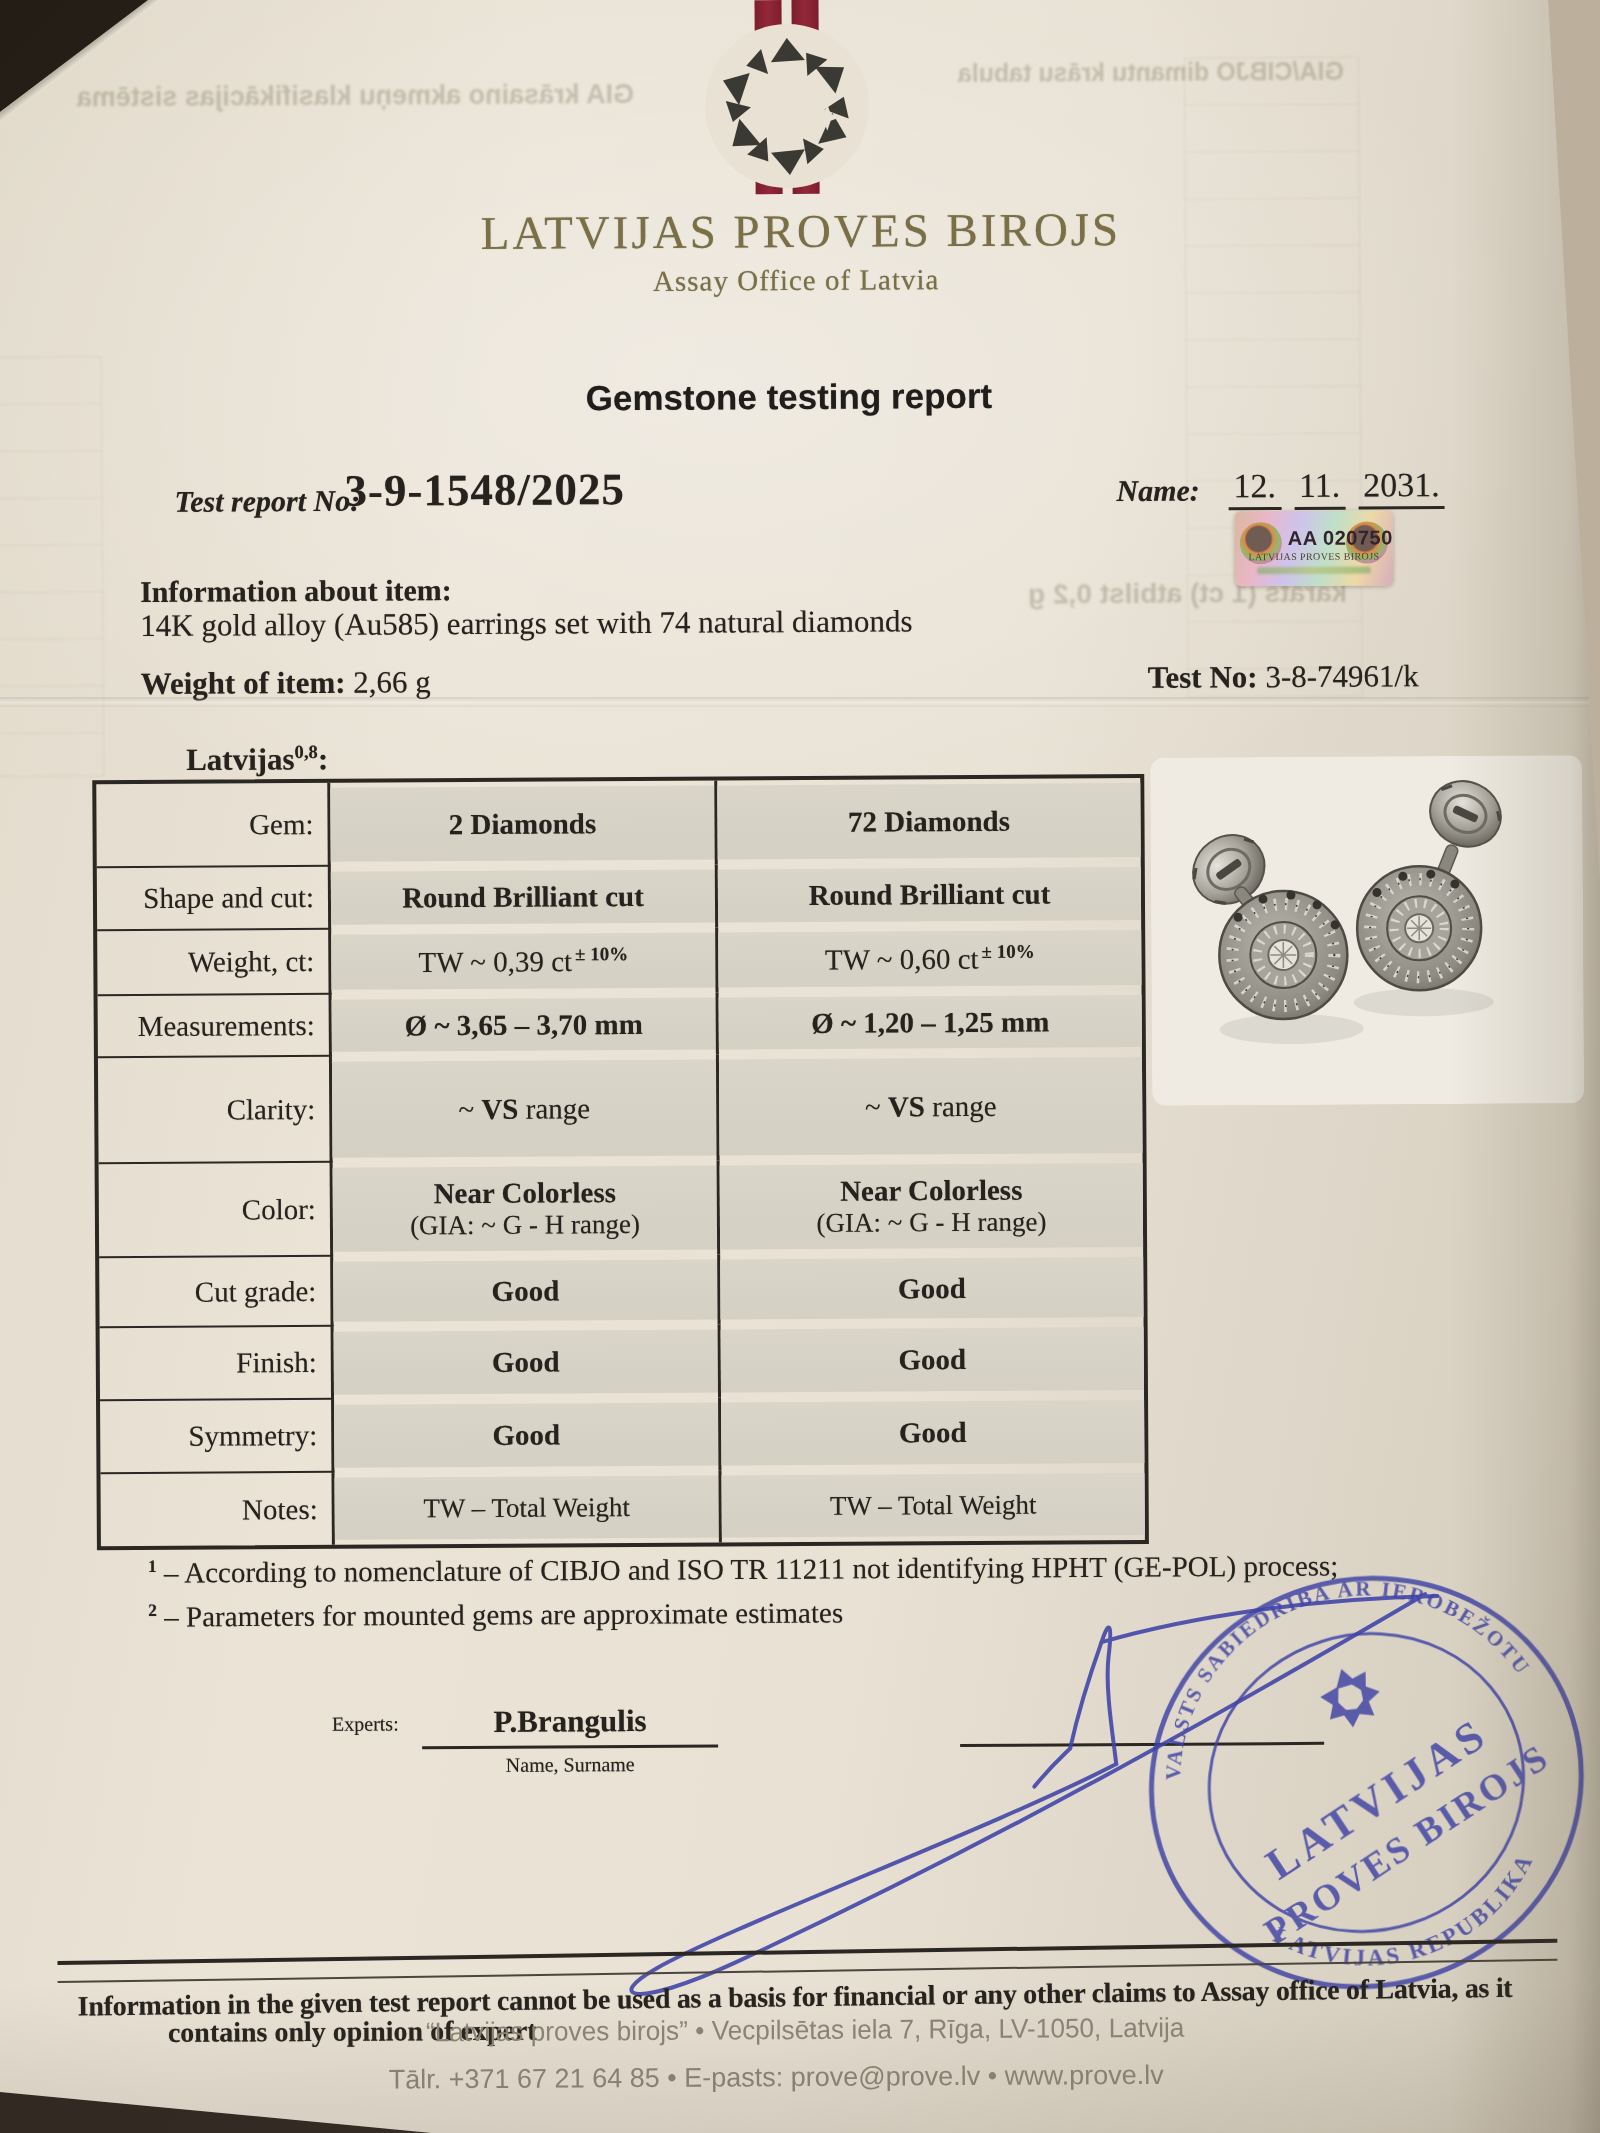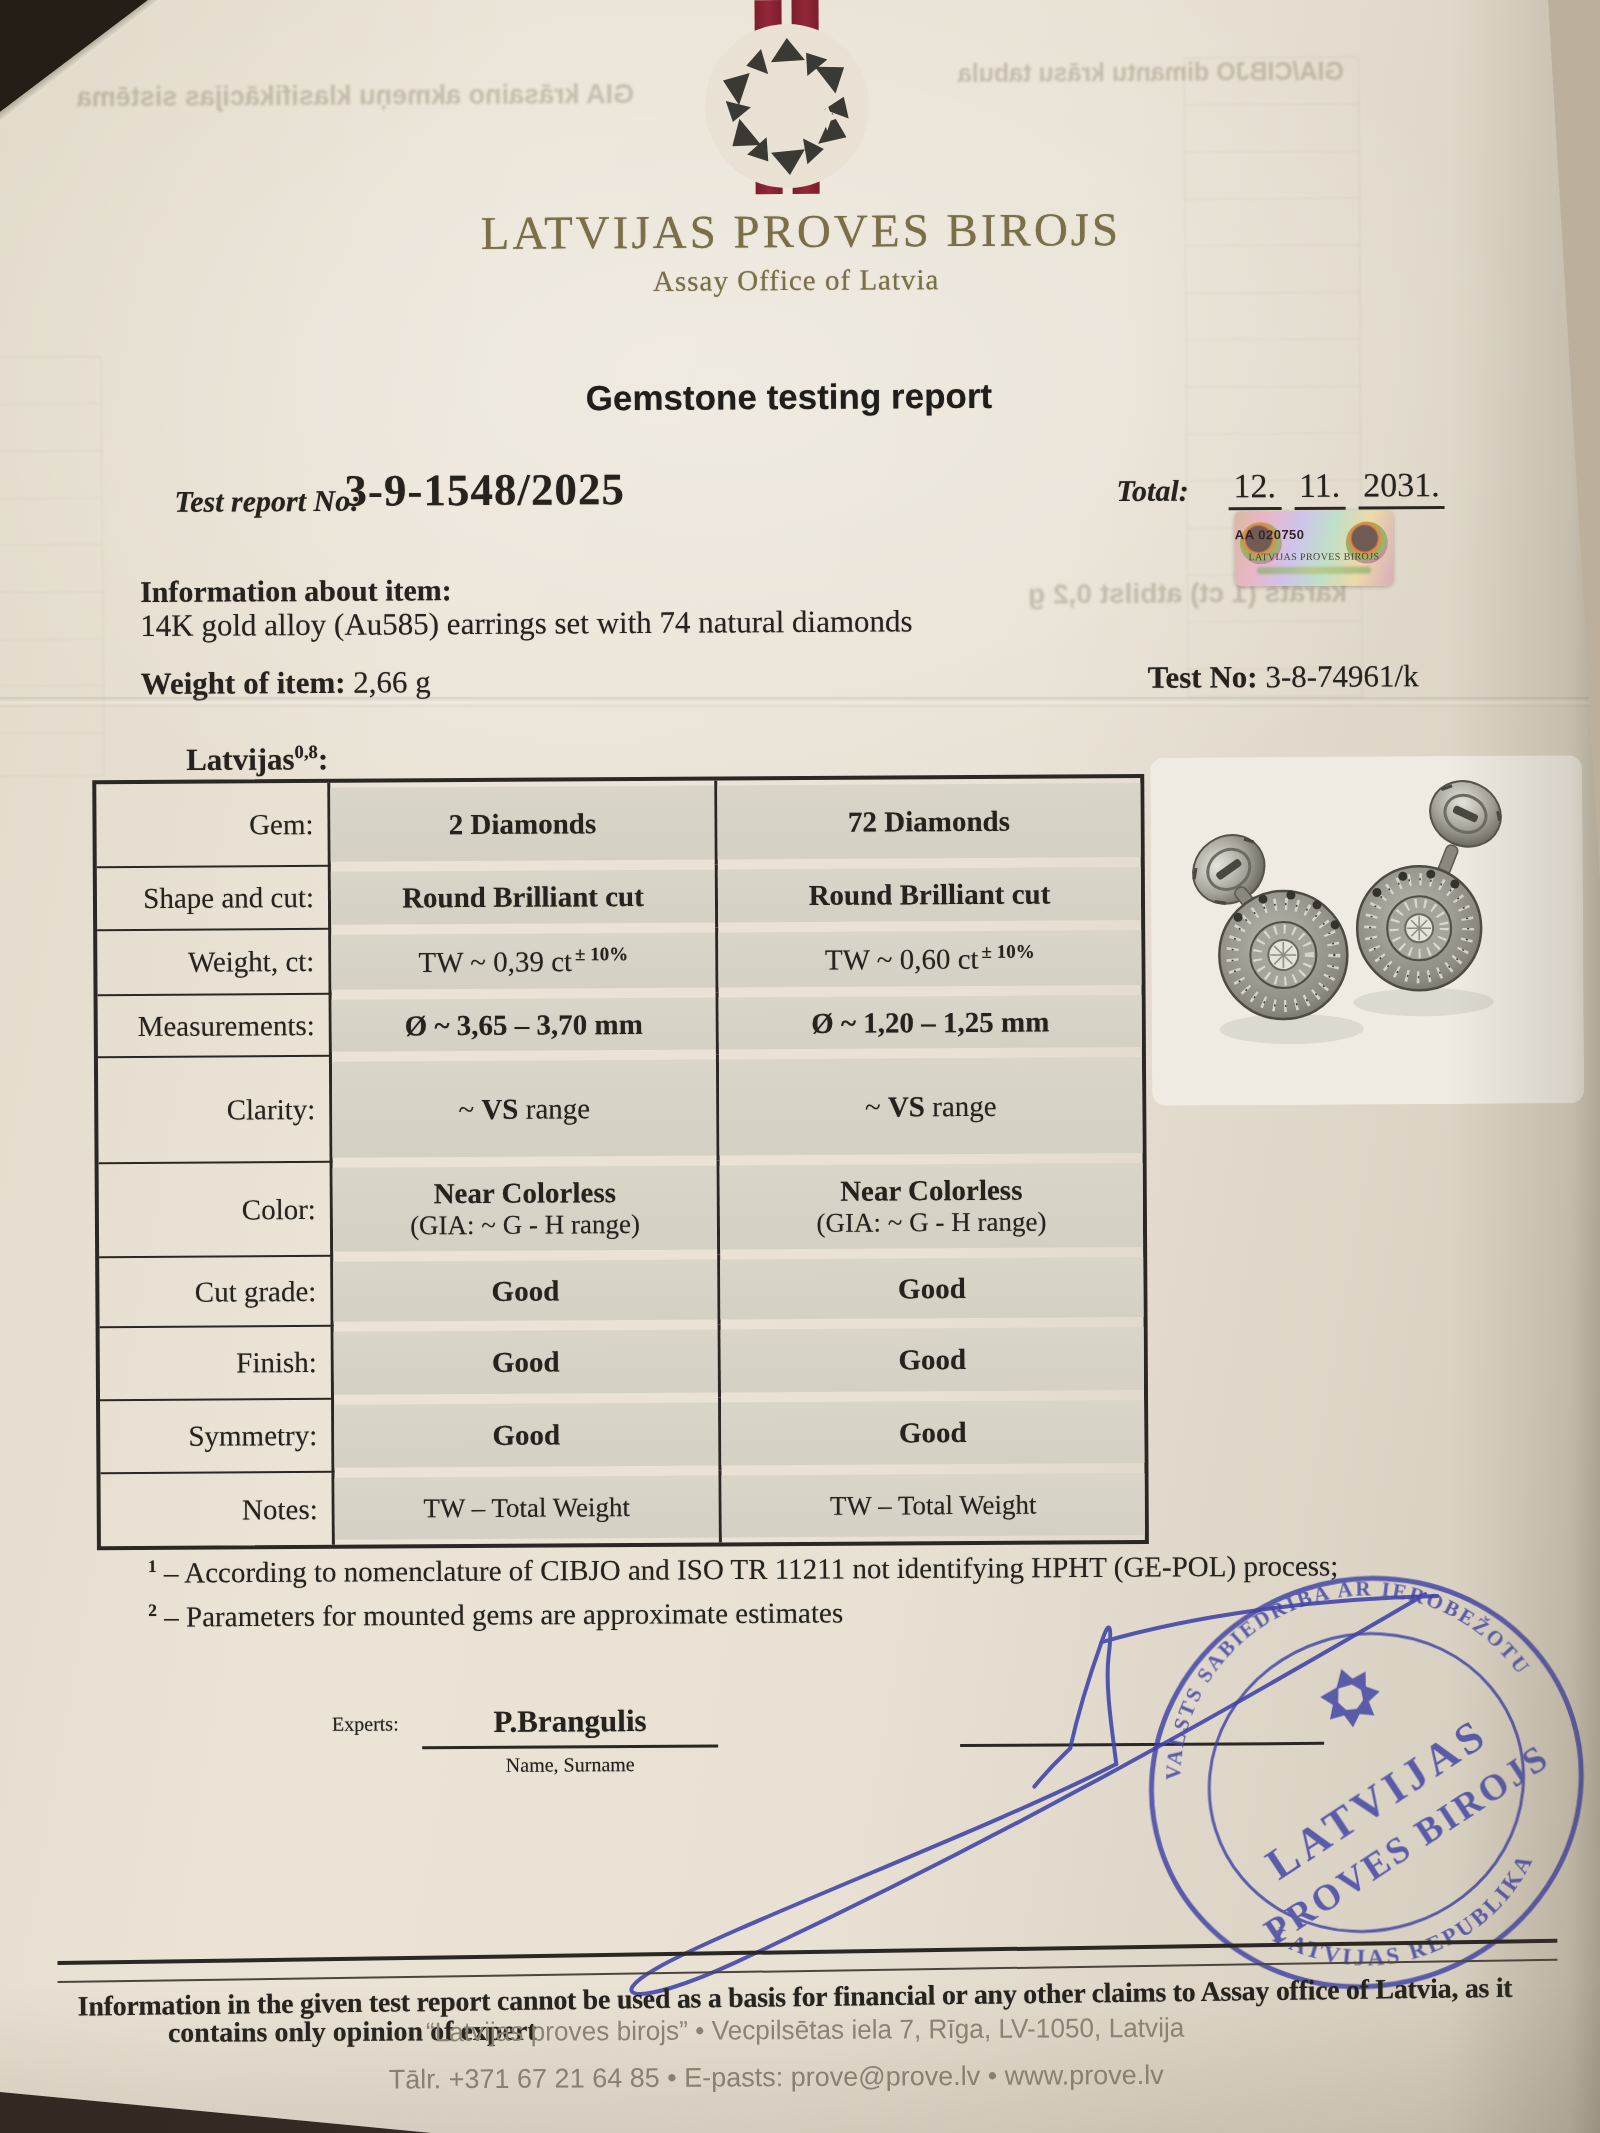--- a/index.html
+++ b/index.html
@@ -47,22 +47,22 @@
   .date-label{left:1120px;top:476px;font-size:30px;font-weight:bold;font-style:italic;}
   .date-value{left:1232px;top:470px;display:flex;gap:13px;font-size:34px;}
   .date-value span{border-bottom:3px solid #2c2822;padding:0 5px 2px 5px;}
 
   .holo{position:absolute;left:1238px;top:514px;width:158px;height:75px;border-radius:6px;overflow:hidden;
     background:linear-gradient(105deg,#d9b9a0,#eab6c6 18%,#cfc3ec 38%,#bfe0c9 58%,#eed9a6 78%,#d8aebb 100%);
     box-shadow:0 1px 4px rgba(60,45,30,.35);}
   .holo-circ{position:absolute;top:11px;width:42px;height:42px;border-radius:50%;
     background:radial-gradient(circle at 40% 35%,#6d5a52 0 38%,#e0913f 46%,#d festa 0);
     background:radial-gradient(circle at 45% 40%,#705c52 0 36%,#e08a4a 42%,#8fba6a 58%,#d77fae 75%,#efe3a0 100%);}
-  .holo-serial{position:absolute;left:0;top:16px;width:100%;text-align:left;
-    font-family:"Liberation Sans",sans-serif;font-weight:bold;font-size:13px;color:#33232e;letter-spacing:.5px;}
+  .holo-serial{position:absolute;left:0;top:16px;width:100%;text-align:right;
+    font-family:"Liberation Sans",sans-serif;font-weight:bold;font-size:20px;color:#33232e;letter-spacing:.5px;}
   .holo-org{position:absolute;left:0;top:40px;width:100%;text-align:center;font-size:10px;color:#4d4332;letter-spacing:.4px;}
   .holo-bar{position:absolute;left:22px;top:56px;width:114px;height:7px;filter:blur(1.2px);
     background:linear-gradient(to right,#7fae6a,#b5c06a,#7fae6a);opacity:.65;border-radius:3px;}
 
   .info-label{left:143px;top:571px;font-size:30px;font-weight:bold;}
   .info-value{left:143px;top:604px;font-size:31px;}
   .weight-line{left:143px;top:662px;font-size:31px;}
   .labelno-line{left:1150px;top:662px;font-size:31px;}
   .opinion-line{left:188px;top:738px;font-size:31px;font-weight:bold;}
   sup{font-size:.6em;}
@@ -167,21 +167,21 @@
         </g>
         <path d="M124 82 L127.5 92 L137 95.5 L127.5 99 L124 109 L120.5 99 L111 95.5 L120.5 92 Z" fill="#e8e1d4"></path>
       </svg>
 
       <div class="txt org-name">LATVIJAS PROVES BIROJS</div>
       <div class="txt org-sub">Assay Office of Latvia</div>
       <div class="txt report-title">Gemstone testing report</div>
 
       <div class="txt trn-label">Test report No:</div>
       <div class="txt trn-value">3-9-1548/2025</div>
-      <div class="txt date-label">Total:</div>
+      <div class="txt date-label">Name:</div>
       <div class="txt date-value">
         <span>12.</span>
         <span>11.</span>
         <span>2031.</span>
       </div>
 
       <div class="holo">
         <div class="holo-circ" style="left:5px;"></div>
         <div class="holo-circ" style="right:5px;"></div>
         <div class="holo-serial">AA 020750</div>

